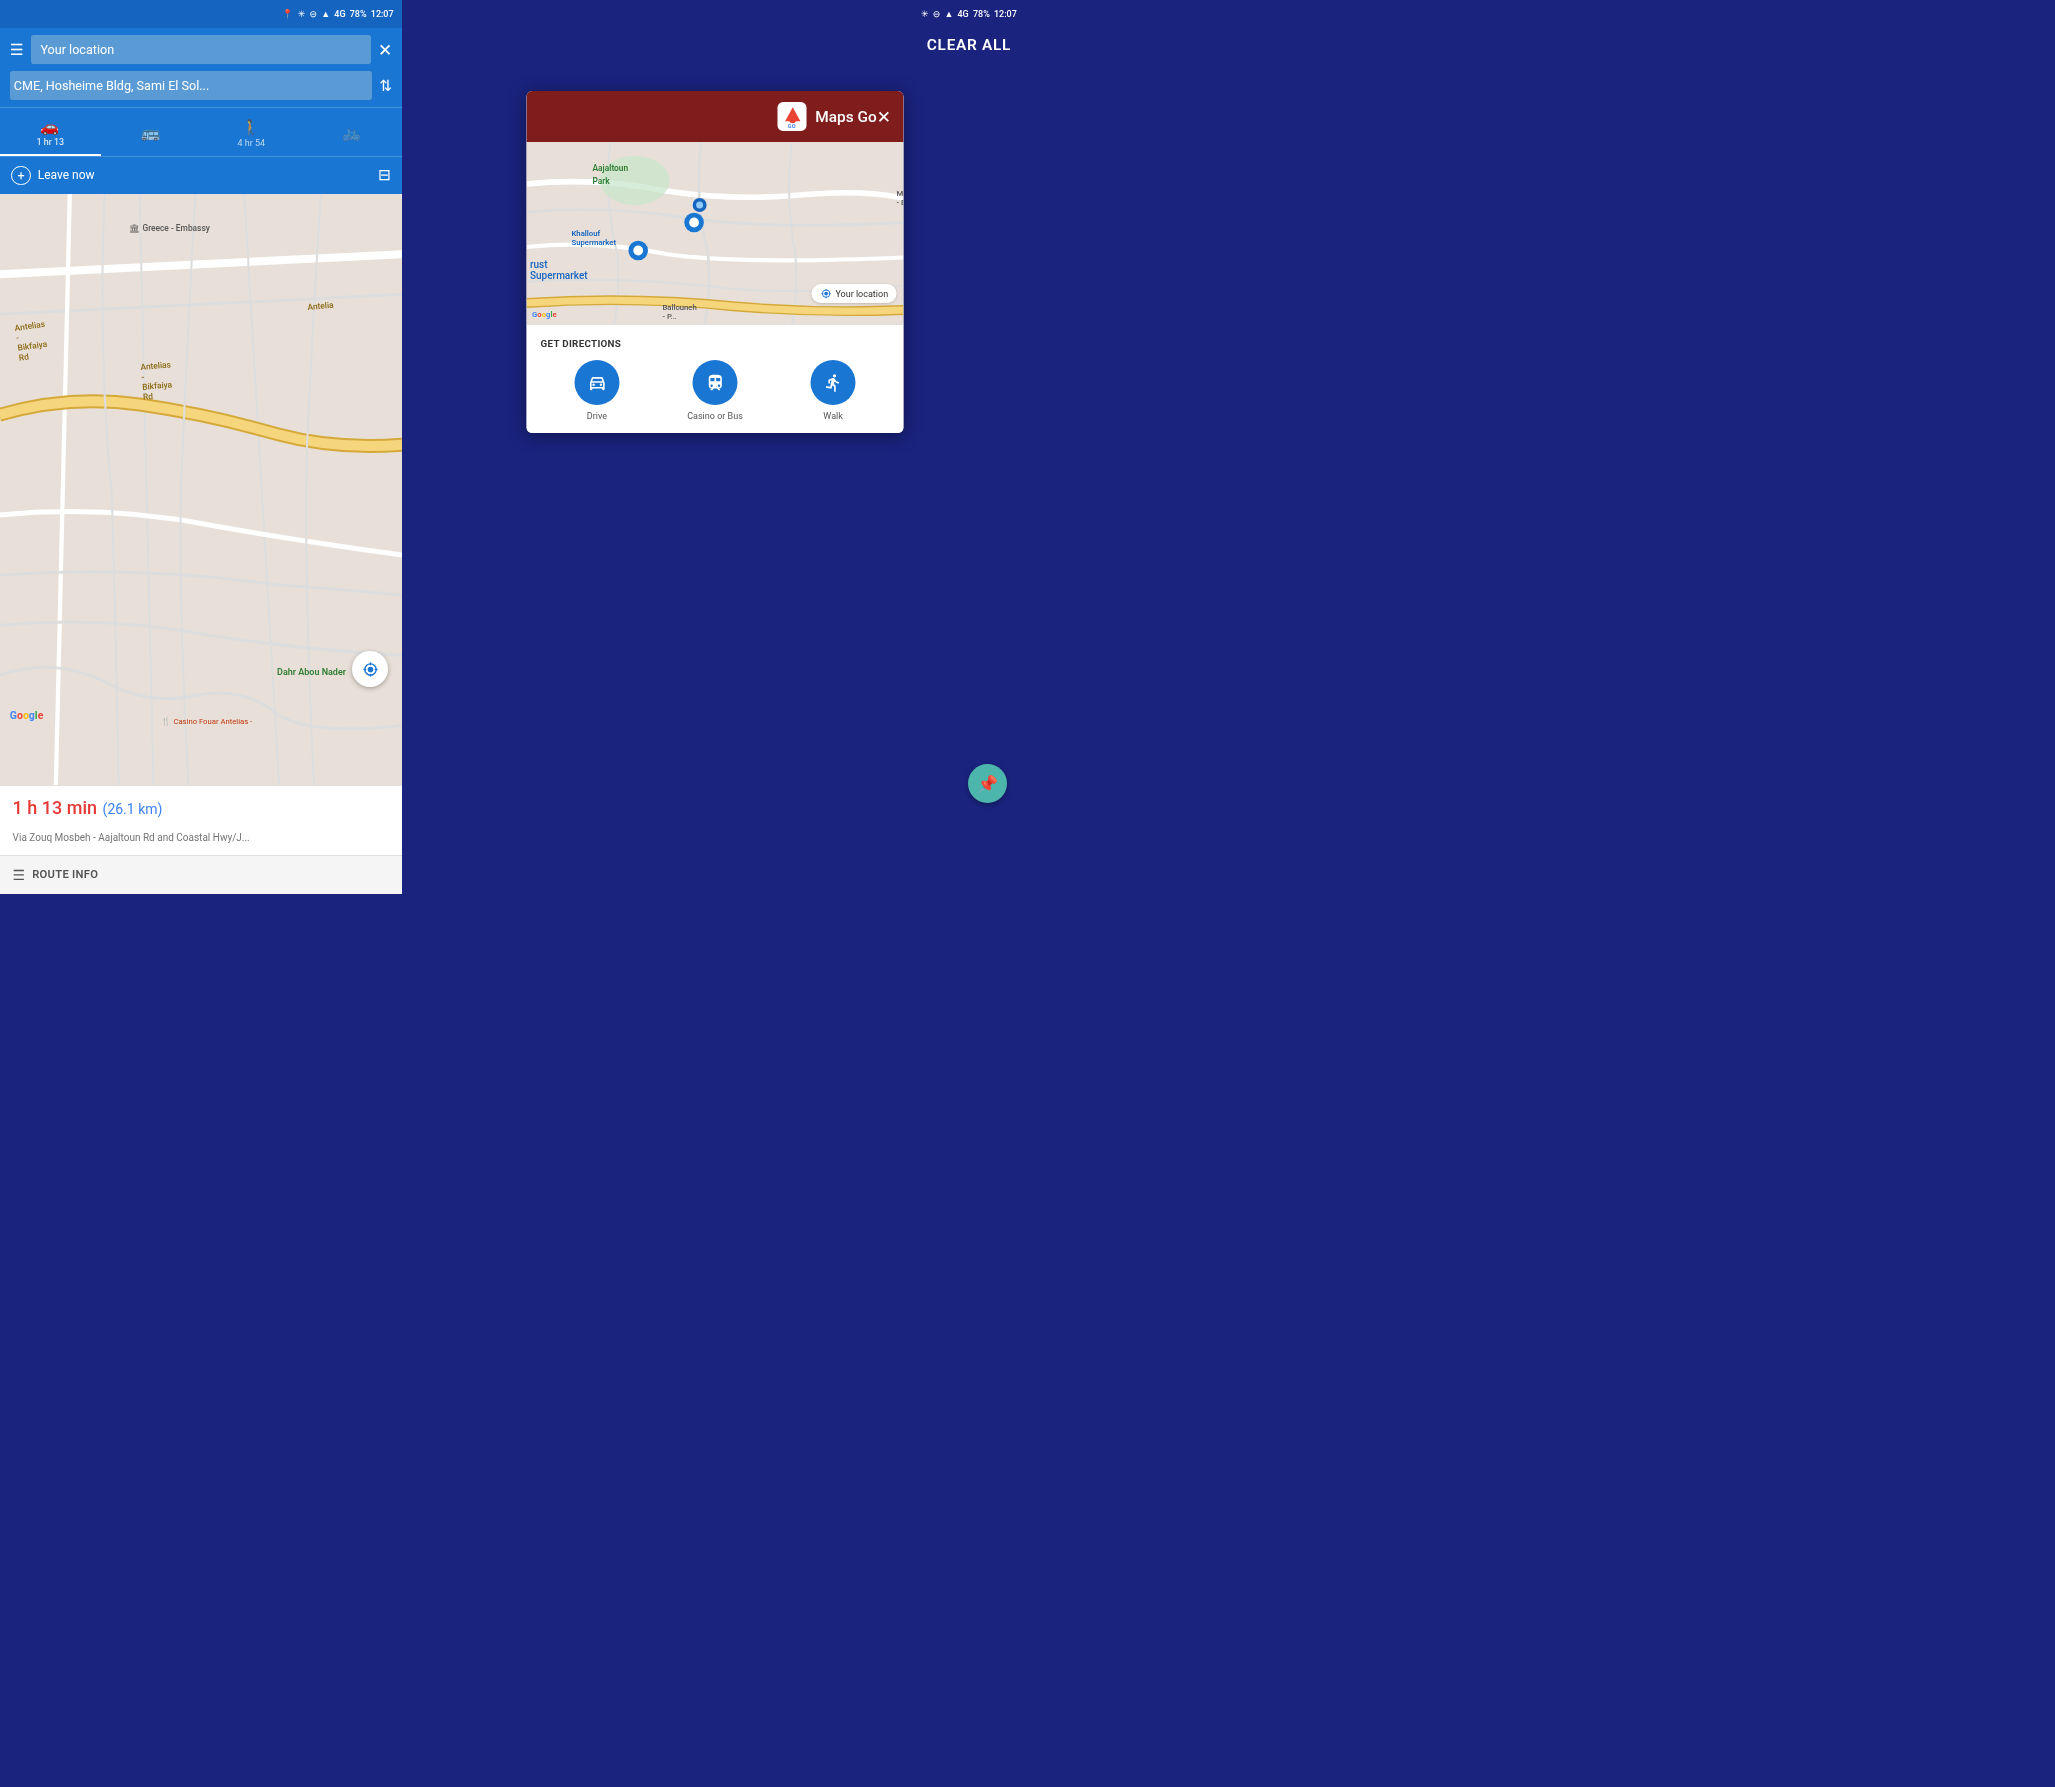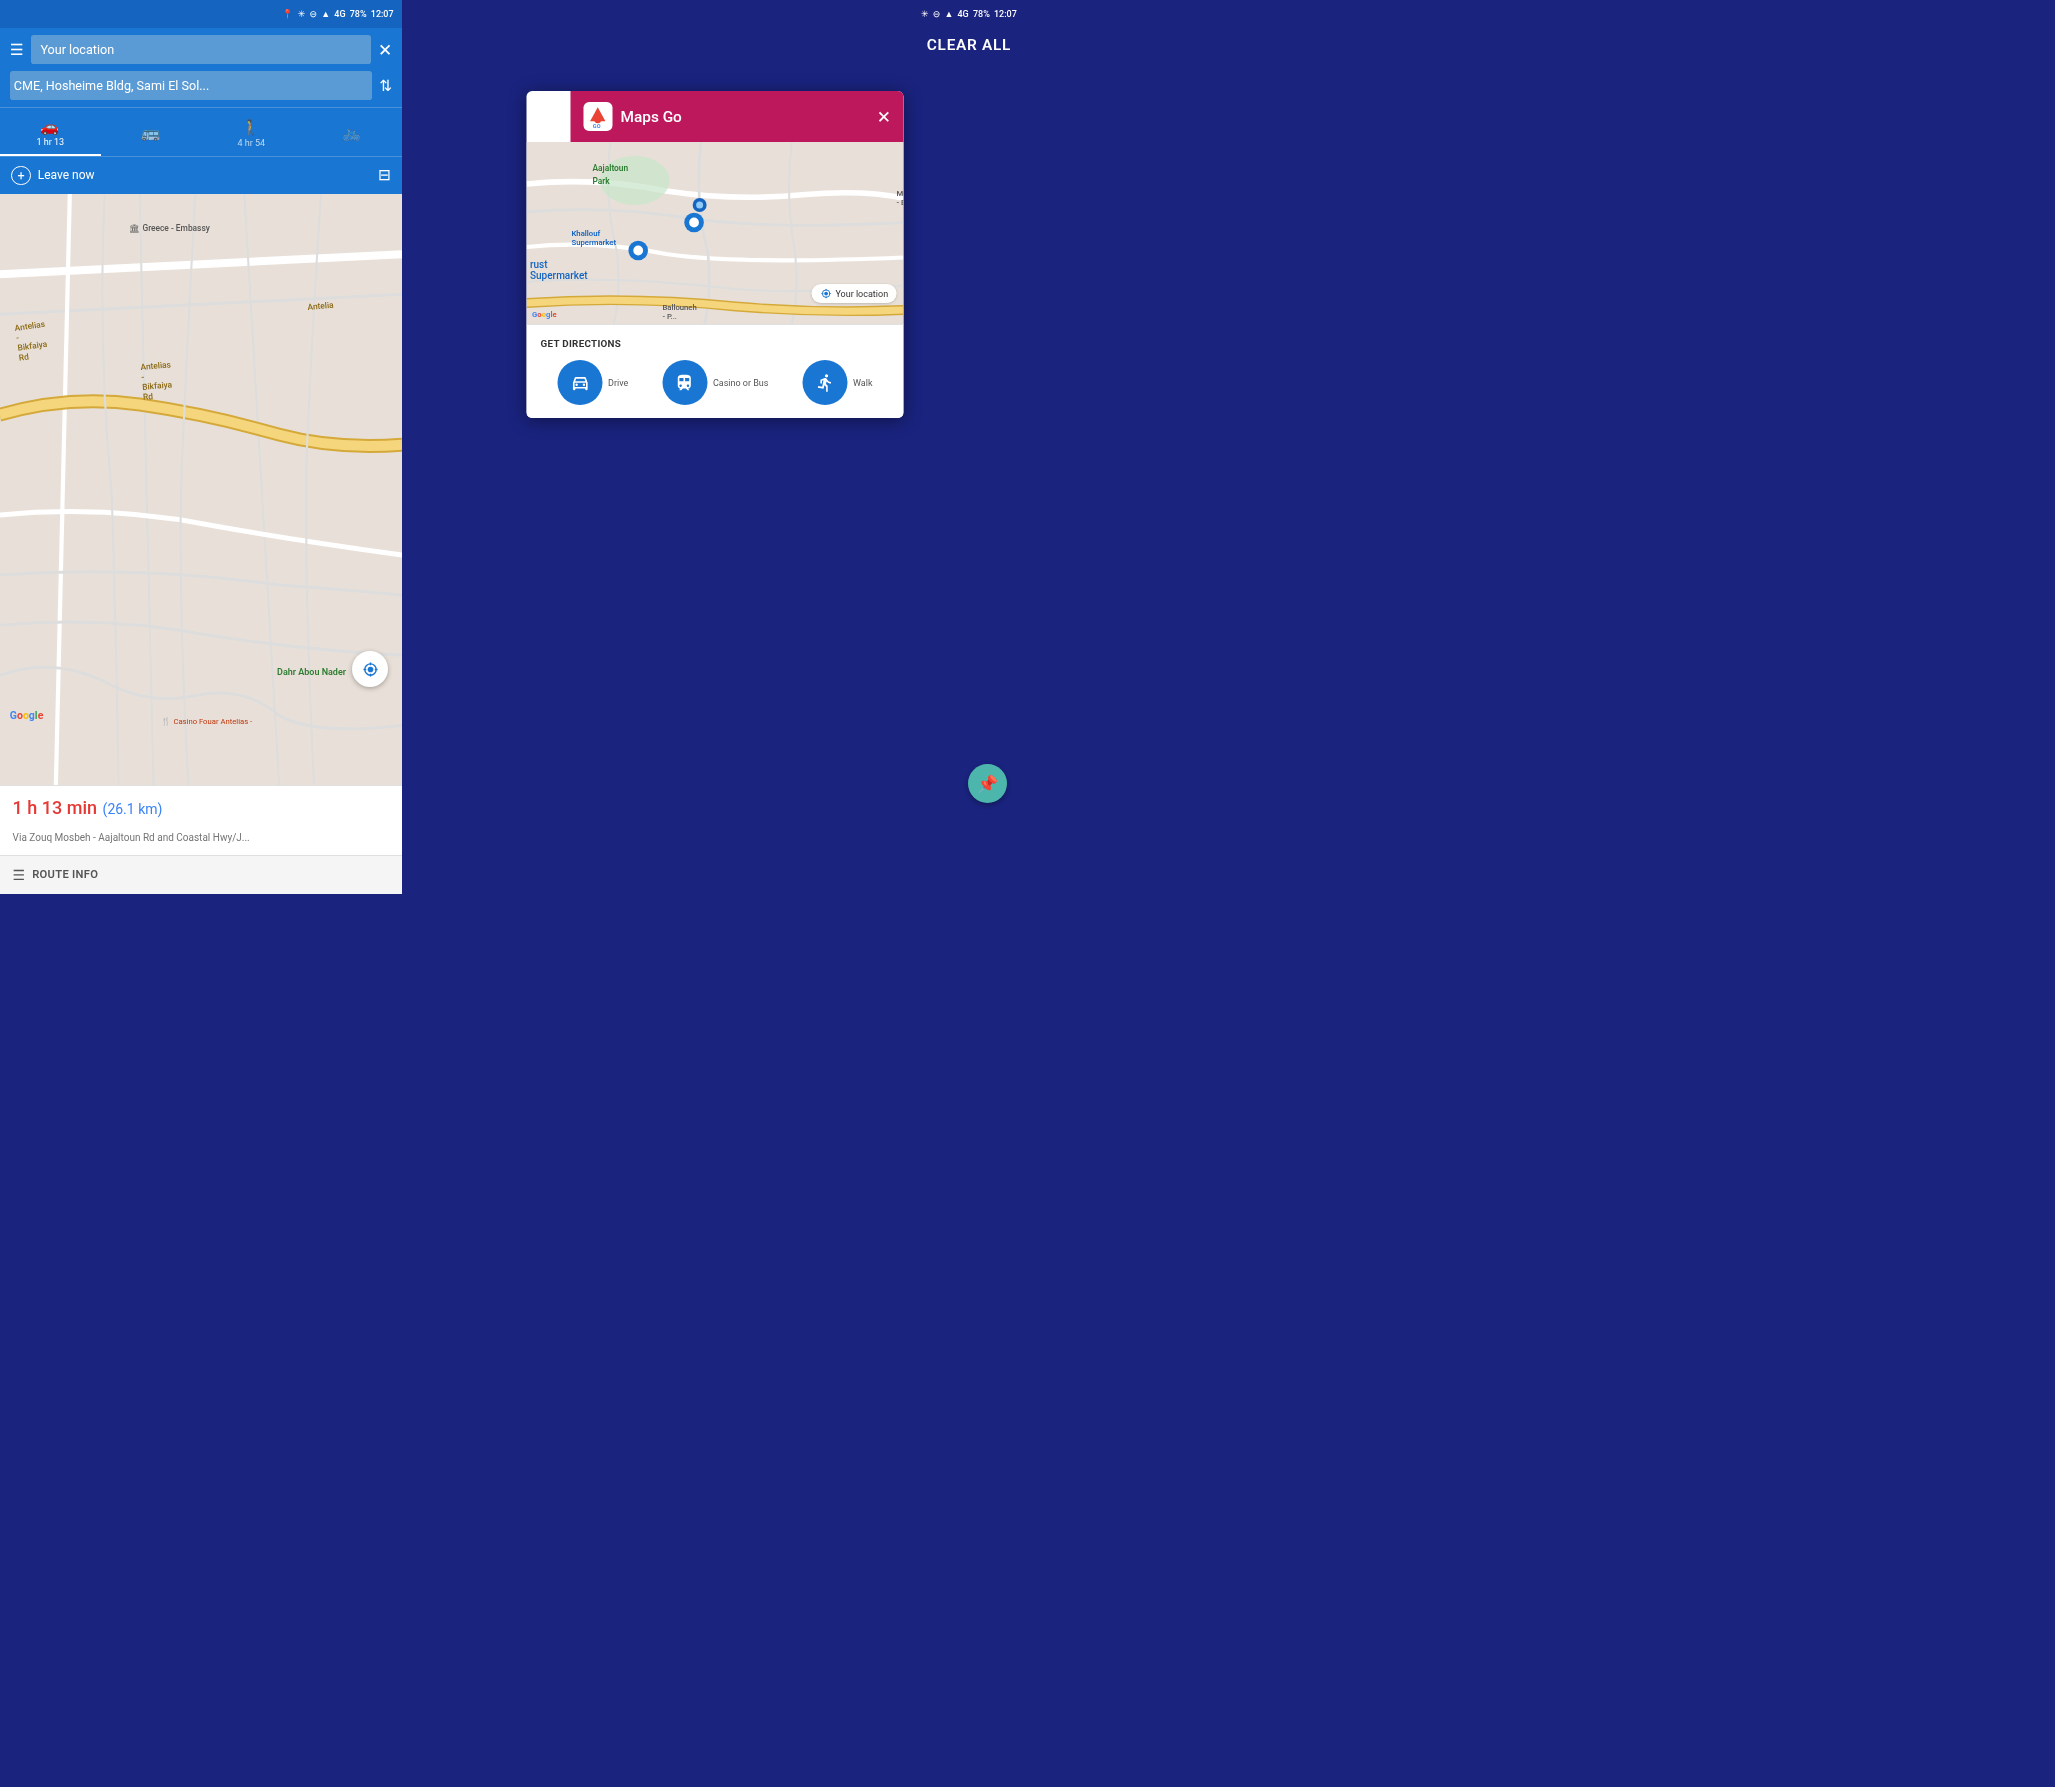--- a/index.html
+++ b/index.html
@@ -317,26 +317,25 @@
       left: 50%;
       transform: translateX(-50%);
       width: 377px;
       background: #fff;
       border-radius: 5.6px;
       overflow: hidden;
       box-shadow: 0 2.8px 17px rgba(0,0,0,0.4);
     }
 
     .dialog-header {
-      background: #be185d;
+      background: #7f1d1d;
       padding: 11.2px 12.6px;
       display: flex;
       align-items: center;
-      justify-content: space-between;
-      margin-left: 44px;
+      justify-content: flex-end;
     }
 
     .dialog-title-row {
       display: flex;
       align-items: center;
       gap: 8.4px;
     }
 
     .maps-go-logo {
       width: 29px;
@@ -414,20 +413,21 @@
       margin-bottom: 11.2px;
     }
 
     .directions-buttons {
       display: flex;
       justify-content: space-around;
     }
 
     .dir-btn {
       display: flex;
+      flex-direction: column;
       align-items: center;
       gap: 5.6px;
       cursor: pointer;
     }
 
     .dir-btn-circle {
       width: 45px;
       height: 45px;
       border-radius: 50%;
       background: #1976d2;

